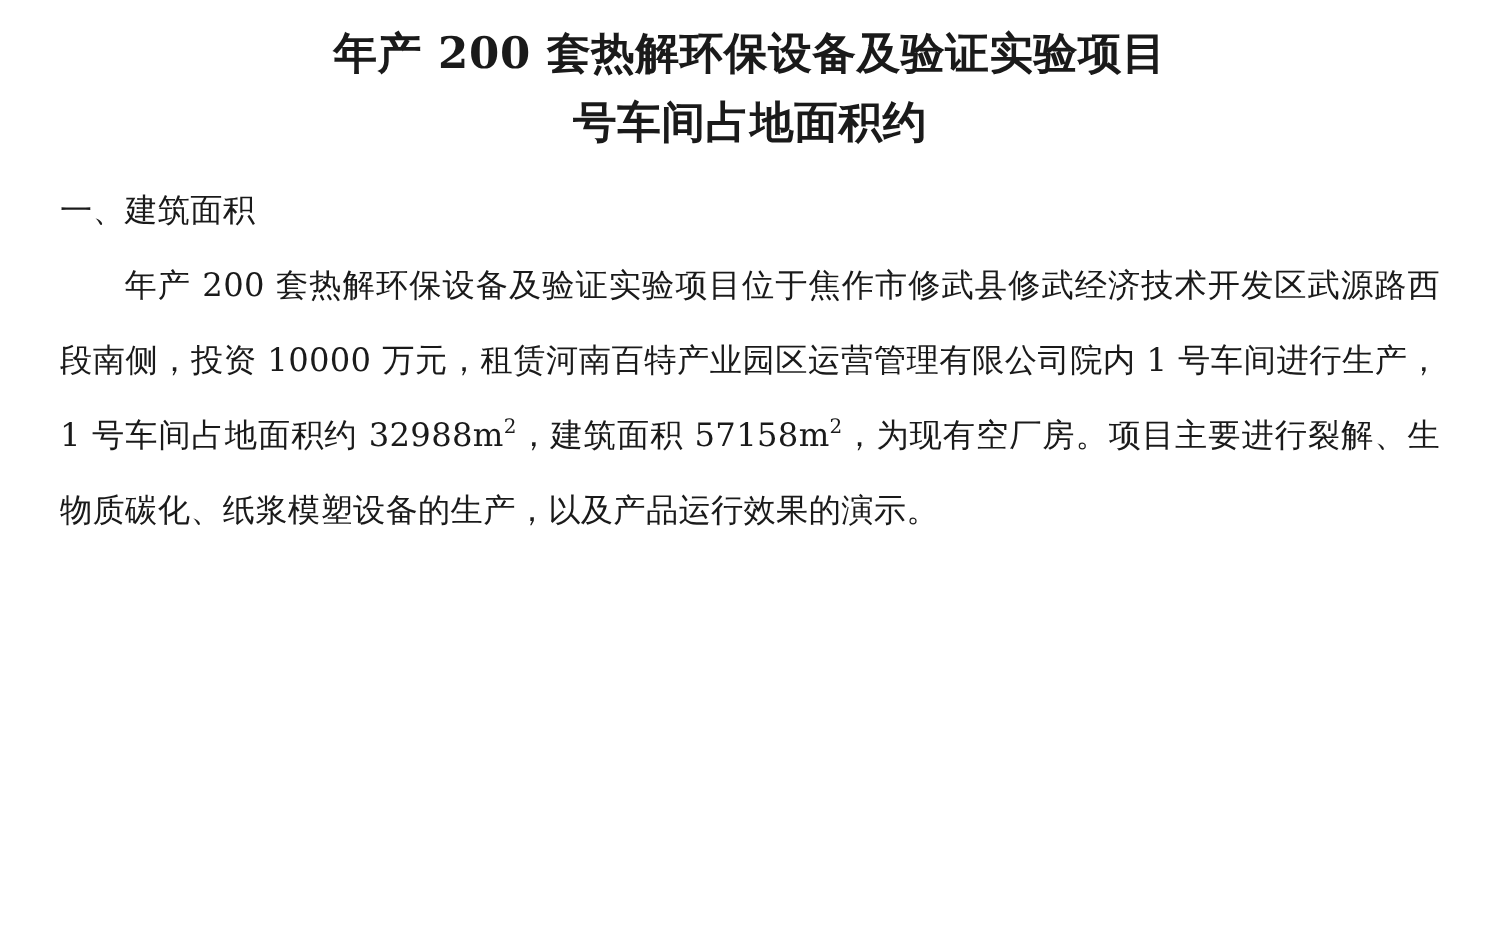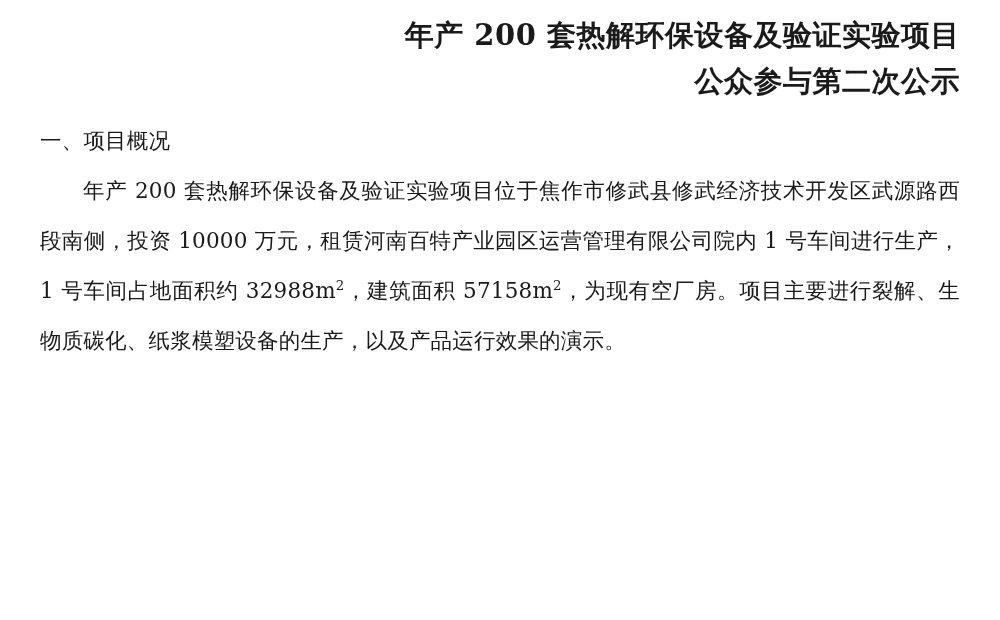--- a/index.html
+++ b/index.html
@@ -24,21 +24,20 @@
   .doc-title {
     text-align: center;
     font-size: 29px;
     line-height: 46px;
     font-weight: 700;
     letter-spacing: 0.5px;
     margin: 0;
   }
   .doc-title .line {
     display: block;
-    text-align: right;
   }
   .title-block {
     margin-top: 4px;
     margin-bottom: 12px;
   }
   .para {
     font-size: 21.5px;
     line-height: 50px;
     text-align: justify;
     text-justify: inter-ideograph;
@@ -61,22 +60,22 @@
   }
 </style>
 </head>
 <body>
 
 <div class="page">
 
   <div class="title-block">
     <h1 class="doc-title">
       <span class="line">年产 200 套热解环保设备及验证实验项目</span>
-      <span class="line">公众参与第二次公示</span>
+      <span class="line">号车间占地面积约</span>
     </h1>
   </div>
 
 
-  <p class="section-heading">一、项目概况</p>
+  <p class="section-heading">一、建筑面积</p>
 
   <p class="para indent"><span>年产 200 套热解环保设备及验证实验项目位于焦作市修武县修武经济技术开发区武源路西段南侧，投资 10000 万元，租赁河南百特产业园区运营管理有限公司院内 1 号车间进行生产，1 号车间占地面积约 32988m</span><sup>2</sup><span>，建筑面积 57158m</span><sup>2</sup><span>，为现有空厂房。项目主要进行裂解、生物质碳化、纸浆模塑设备的生产，以及产品运行效果的演示。</span></p>
 
 </div>
 
 </body></html>

